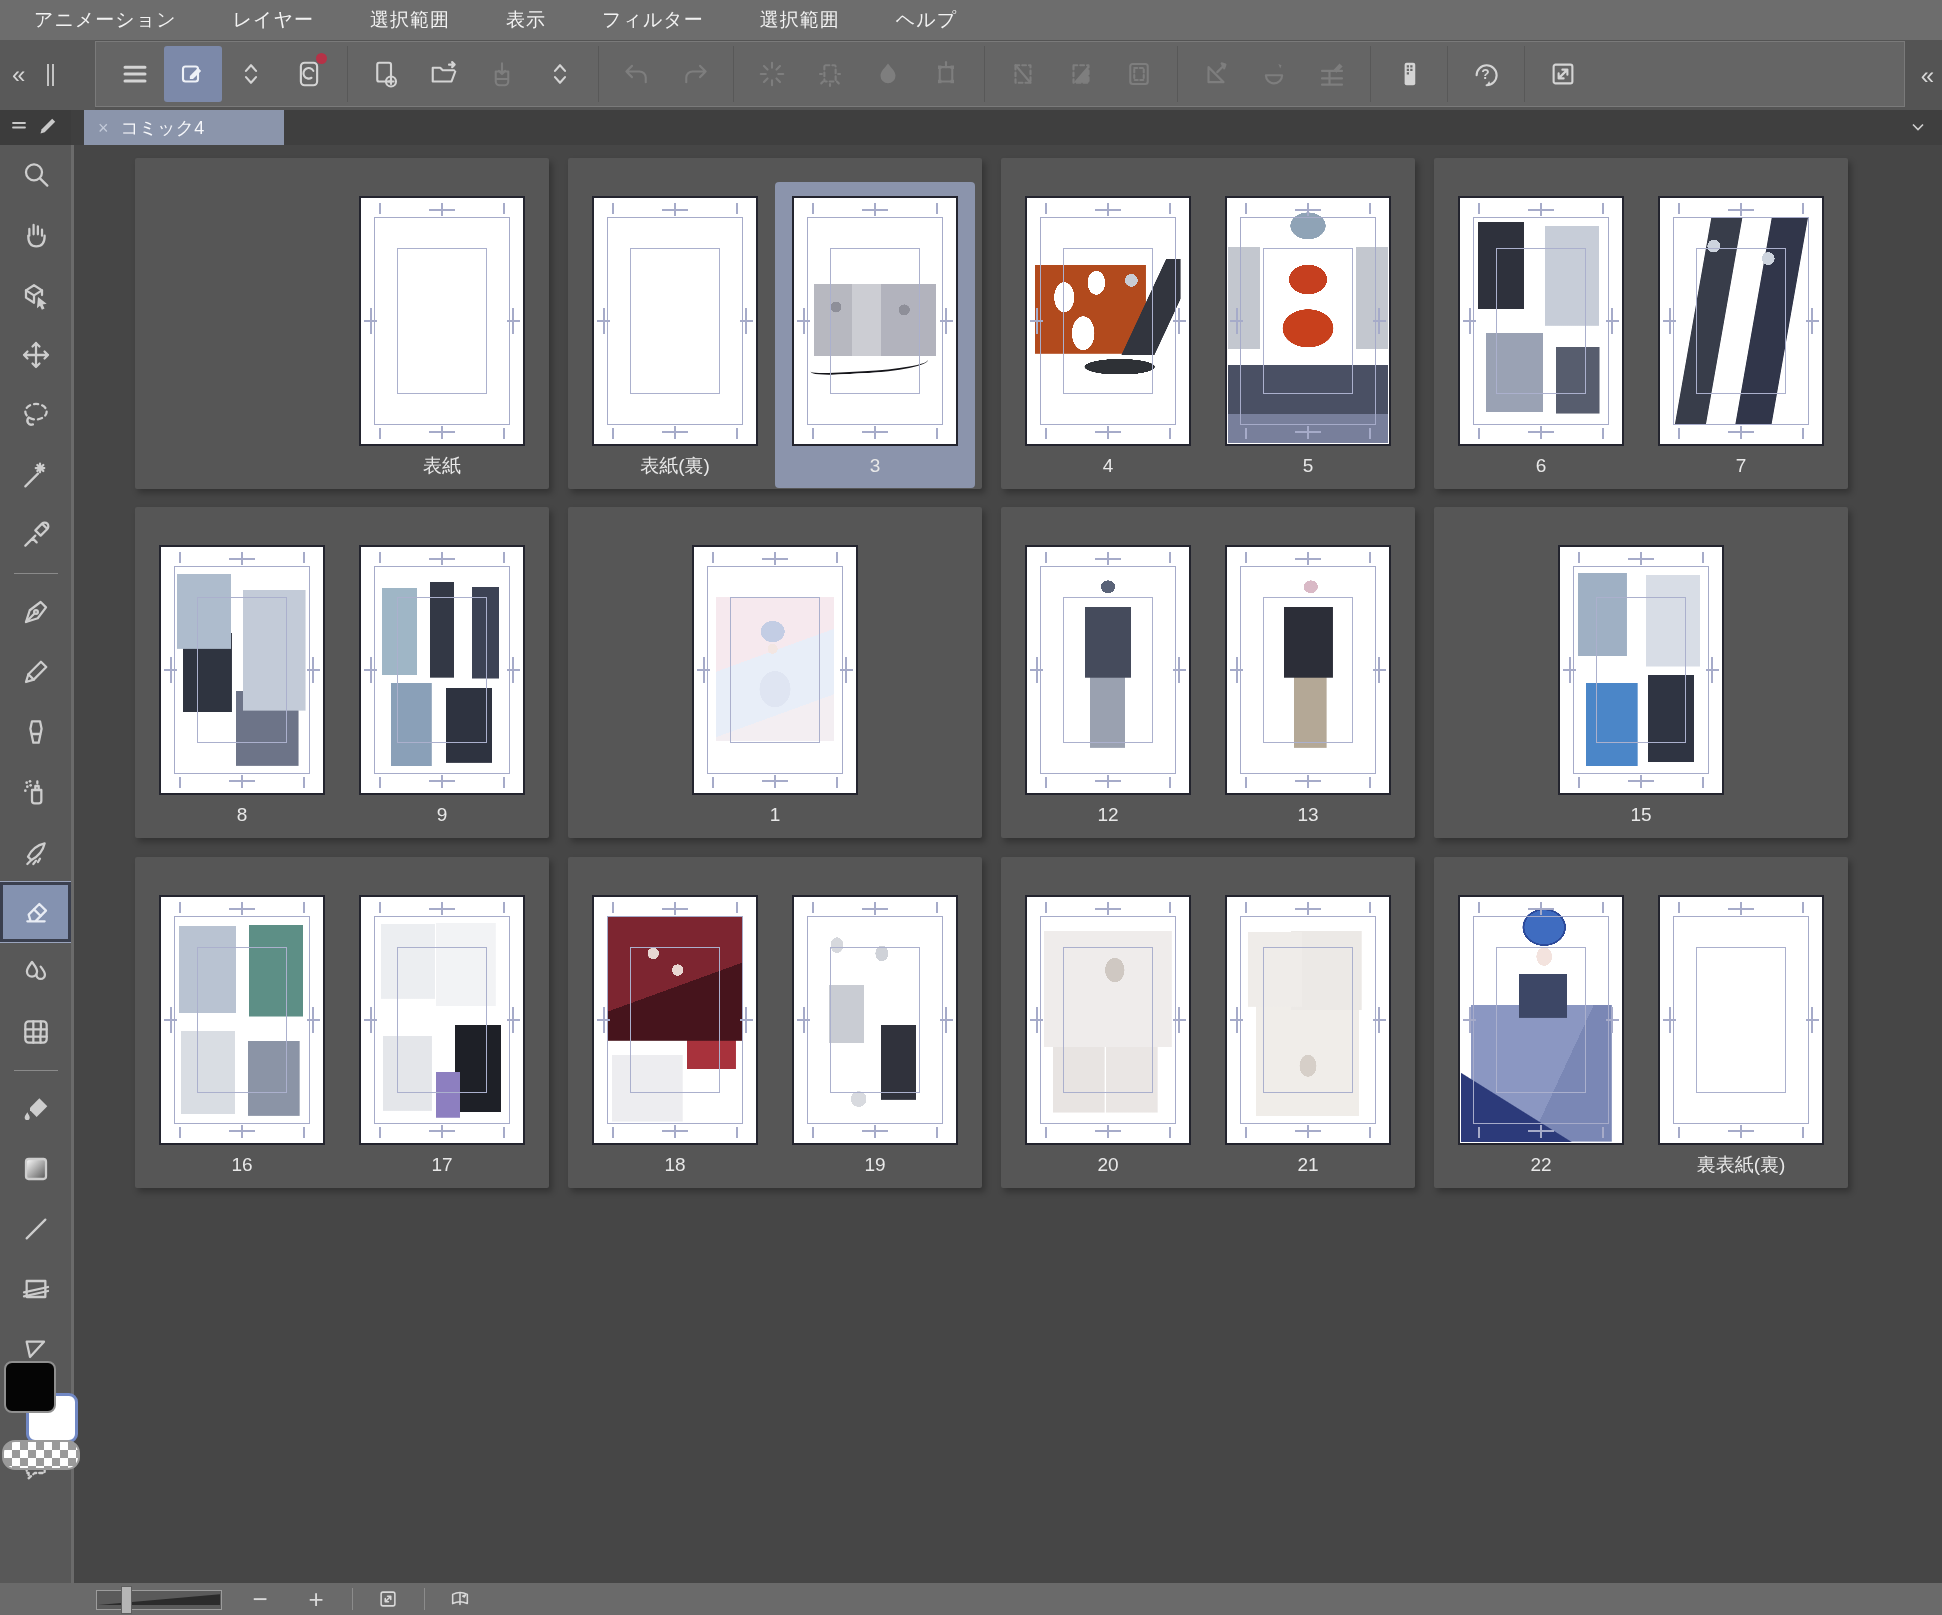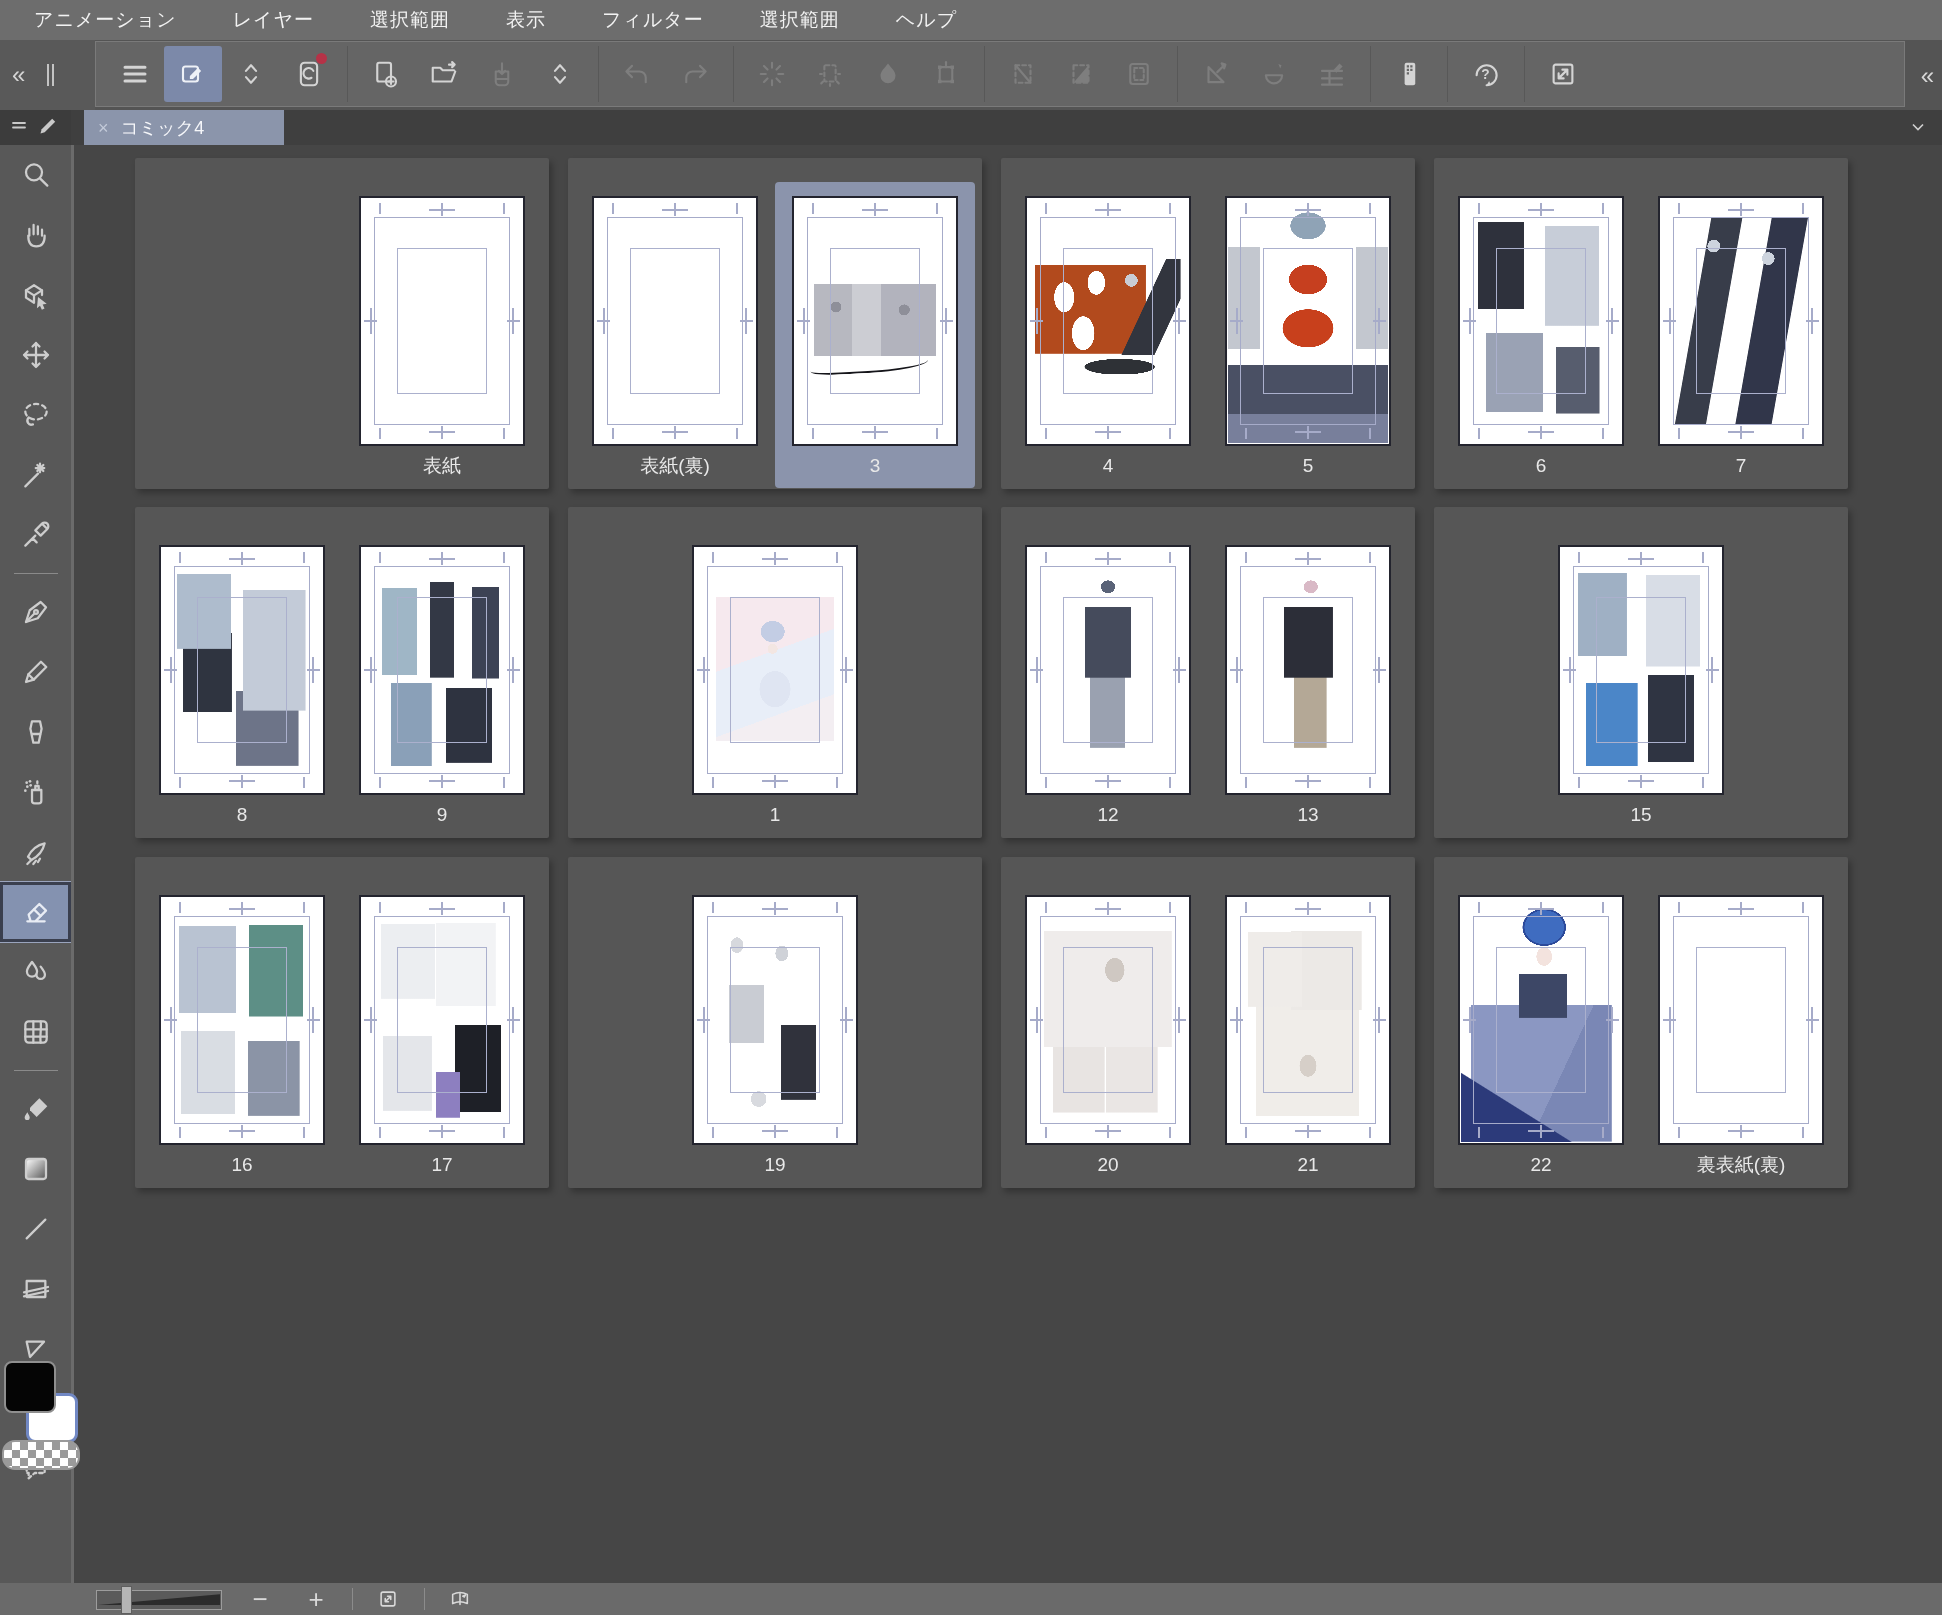--- a/index.html
+++ b/index.html
@@ -871,20 +871,40 @@
               <i class="mark" style="right: 9px; top: calc(50% - 13px); width: 2px; height: 26px;"></i>
               <div class="prect r1"></div>
               <div class="prect r2"></div>
             </div>
             <div class="plabel">17</div>
           </div>
         </div>
         <div class="pgroup">
           <div class="pcell">
             <div class="page">
+              <div class="art a-collage-red"></div>
+              <i class="mark" style="left: 18px; top: 5px; width: 2px; height: 11px;"></i>
+              <i class="mark" style="right: 18px; top: 5px; width: 2px; height: 11px;"></i>
+              <i class="mark" style="left: 18px; bottom: 5px; width: 2px; height: 11px;"></i>
+              <i class="mark" style="right: 18px; bottom: 5px; width: 2px; height: 11px;"></i>
+              <i class="mark" style="left: calc(50% - 13px); top: 11px; width: 26px; height: 2px;"></i>
+              <i class="mark" style="left: calc(50% - 1px); top: 5px; width: 2px; height: 13px;"></i>
+              <i class="mark" style="left: calc(50% - 13px); bottom: 11px; width: 26px; height: 2px;"></i>
+              <i class="mark" style="left: calc(50% - 1px); bottom: 5px; width: 2px; height: 13px;"></i>
+              <i class="mark" style="left: 3px; top: calc(50% - 1px); width: 13px; height: 2px;"></i>
+              <i class="mark" style="left: 9px; top: calc(50% - 13px); width: 2px; height: 26px;"></i>
+              <i class="mark" style="right: 3px; top: calc(50% - 1px); width: 13px; height: 2px;"></i>
+              <i class="mark" style="right: 9px; top: calc(50% - 13px); width: 2px; height: 26px;"></i>
+              <div class="prect r1"></div>
+              <div class="prect r2"></div>
+            </div>
+            <div class="plabel">18</div>
+          </div>
+          <div class="pcell">
+            <div class="page">
               <div class="art a-sketch-collage"></div>
               <i class="mark" style="left: 18px; top: 5px; width: 2px; height: 11px;"></i>
               <i class="mark" style="right: 18px; top: 5px; width: 2px; height: 11px;"></i>
               <i class="mark" style="left: 18px; bottom: 5px; width: 2px; height: 11px;"></i>
               <i class="mark" style="right: 18px; bottom: 5px; width: 2px; height: 11px;"></i>
               <i class="mark" style="left: calc(50% - 13px); top: 11px; width: 26px; height: 2px;"></i>
               <i class="mark" style="left: calc(50% - 1px); top: 5px; width: 2px; height: 13px;"></i>
               <i class="mark" style="left: calc(50% - 13px); bottom: 11px; width: 26px; height: 2px;"></i>
               <i class="mark" style="left: calc(50% - 1px); bottom: 5px; width: 2px; height: 13px;"></i>
               <i class="mark" style="left: 3px; top: calc(50% - 1px); width: 13px; height: 2px;"></i>

